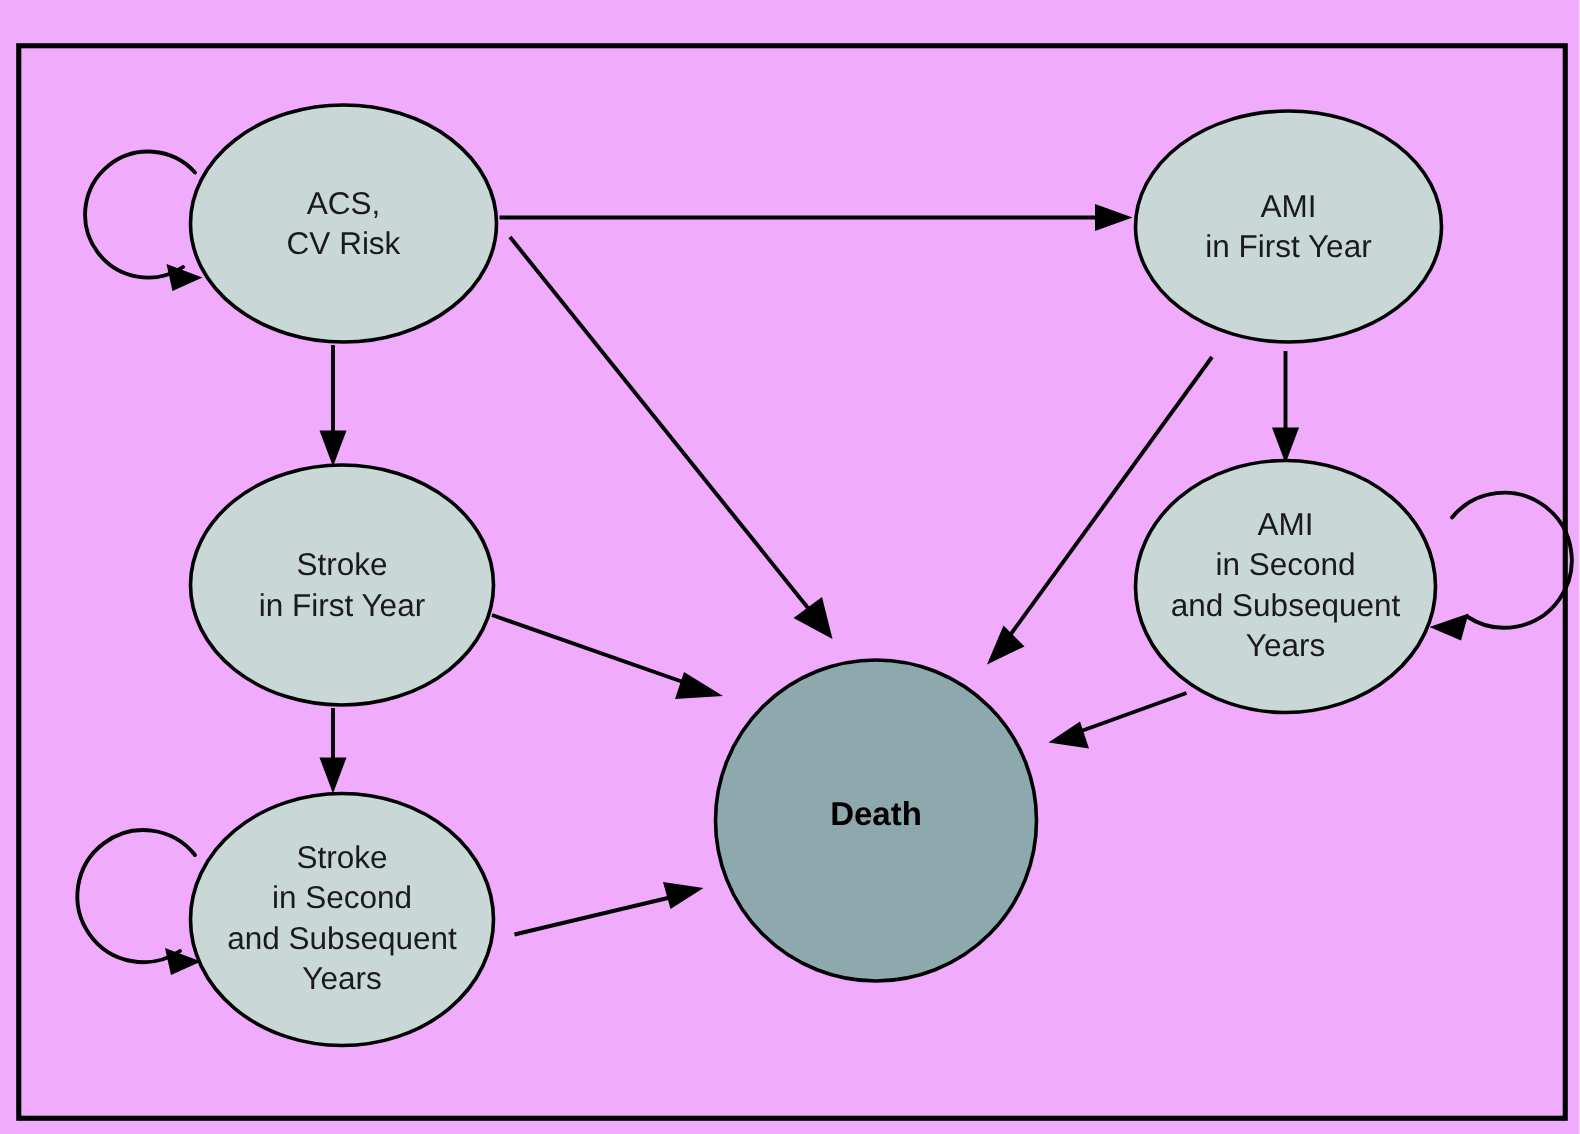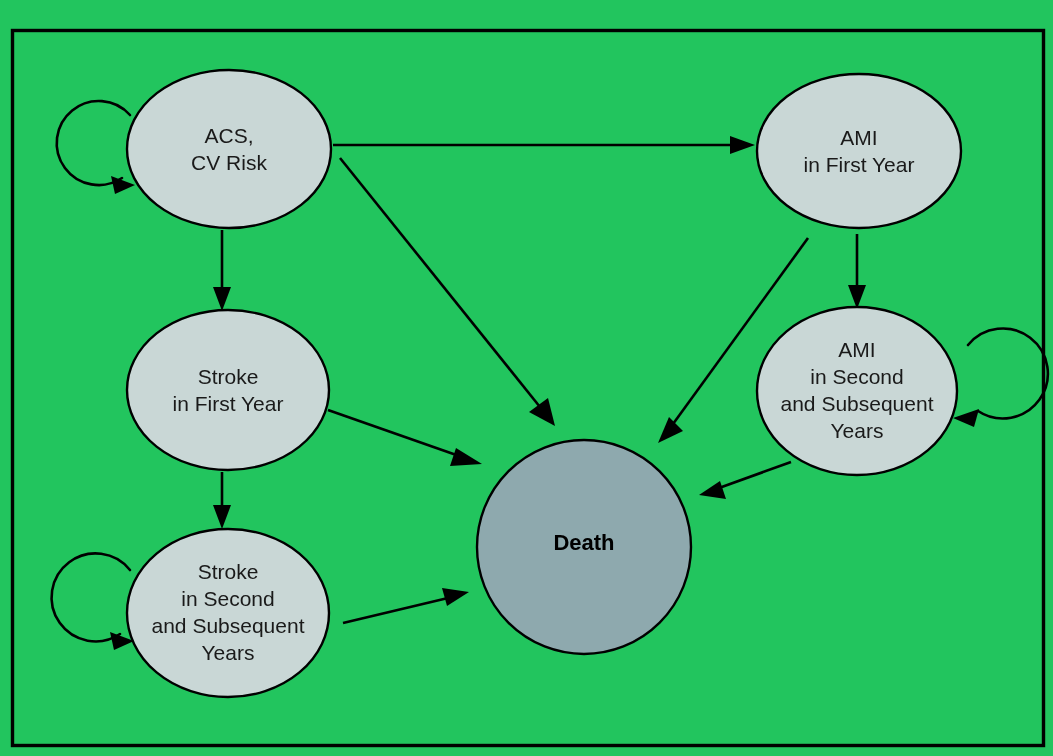--- a/index.html
+++ b/index.html
@@ -11,21 +11,21 @@
   body {
     width: 1053px;
     height: 756px;
     font-family: "Liberation Sans", sans-serif;
     overflow: hidden;
   }
   #diagram-root {
     position: relative;
     width: 1053px;
     height: 756px;
-    background: #22c55e;
+    background: #f0abfc;
   }
   svg#diagram-svg {
     display: block;
     width: 1053px;
     height: 756px;
   }
   .node-shape {
     stroke: #000000;
     stroke-width: 2.4;
   }

